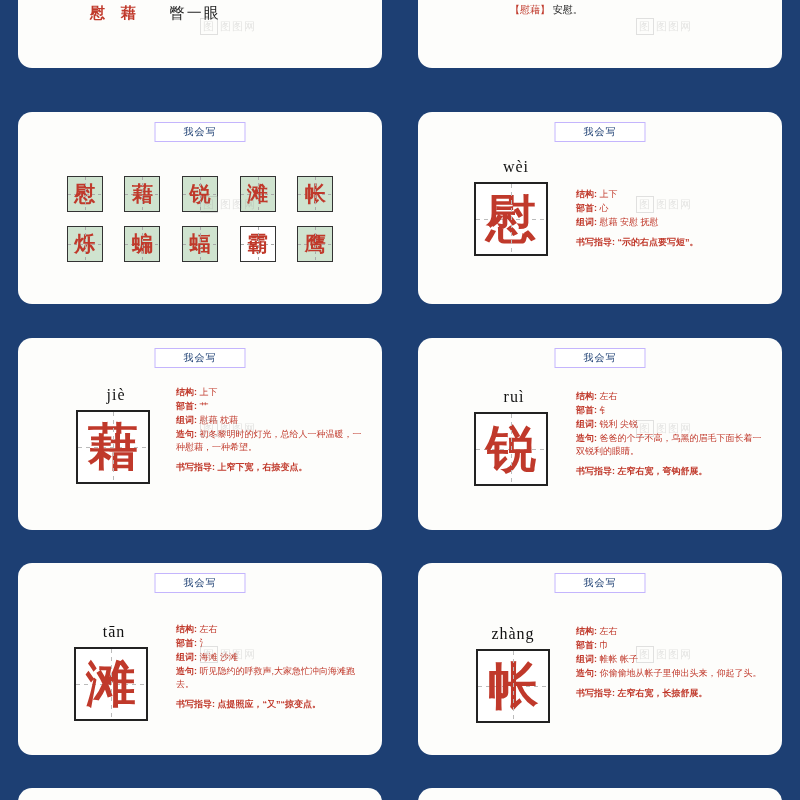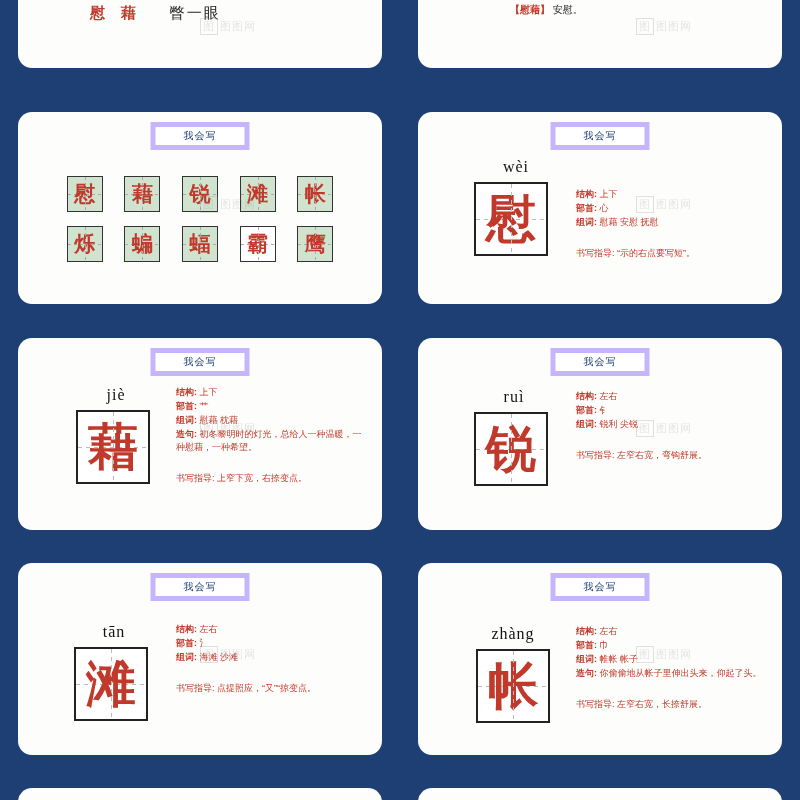--- a/index.html
+++ b/index.html
@@ -21,21 +21,21 @@
     background: #fdfdfb;
     border-radius: 14px;
     overflow: hidden;
   }
   
   .badge {
     position: absolute;
     top: 10px;
     left: 50%;
     transform: translateX(-50%);
-    border: 5px solid #c4b5fd;
+    border: 1px solid #c4b5fd;
     background: #ffffff;
     color: #1d3f73;
     font-size: 10px;
     padding: 2px 28px;
     letter-spacing: 1px;
     white-space: nowrap;
   }
   
   .pinyin {
     font-family: "Liberation Serif", serif;
@@ -76,21 +76,21 @@
   }
   
   .info {
     color: #c0392b;
     font-size: 9px;
     line-height: 1.45;
     font-family: "Liberation Sans", sans-serif;
   }
   .info .row { margin-bottom: 1px; }
   .info .lbl { font-weight: bold; }
-  .info .guide { margin-top: 18px; font-weight: normal; }
+  .info .guide { margin-top: 7px; font-weight: bold; }
   
   .chargrid {
     position: absolute;
     display: grid;
     grid-template-columns: repeat(5, 1fr);
     row-gap: 14px;
     column-gap: 12px;
   }
   .charcard {
     position: relative;
@@ -121,21 +121,21 @@
   .tl-row {
     display: flex;
     align-items: baseline;
     gap: 28px;
     font-family: "Liberation Serif", serif;
   }
   .tl-word { color:#c0392b; font-size:15px; letter-spacing:6px; font-weight:bold;}
   .tl-word2 { color:#222; font-size:15px; letter-spacing:2px;}
   
   .defs { font-size: 10px; line-height: 1.9; color:#222; font-family:"Liberation Sans", sans-serif; }
-  .defs .k { color:#c0392b; font-weight: bold; text-align: center; }
+  .defs .k { color:#c0392b; font-weight: normal; text-align: center; }
   
   .wm {
     position: absolute;
     color: rgba(140,140,140,0.22);
     font-size: 11px;
     letter-spacing: 1px;
     pointer-events: none;
     transform: rotate(0deg);
     white-space: nowrap;
     text-align: center;
@@ -248,38 +248,42 @@
     <div class="tzg" style="position:absolute; left:56px; top:74px; width:74px; height:74px;">
       <span class="ch" style="font-size:50px;">锐</span>
     </div>
     <div class="info" style="position:absolute; left:158px; top:52px; width:190px;">
       <div class="row"><span class="lbl">结构:</span>
         <span>左右</span></div>
       <div class="row"><span class="lbl">部首:</span>
         <span>钅</span></div>
       <div class="row"><span class="lbl">组词:</span>
         <span>锐利  尖锐</span></div>
+      <div class="row"><span class="lbl">造句:</span>
+        <span>爸爸的个子不高，乌黑的眉毛下面长着一双锐利的眼睛。</span></div>
       <div class="guide"><span>书写指导:</span>
         <span>左窄右宽，弯钩舒展。</span></div>
     </div>
   </div>
 
   <div class="slide" style="left:18px; top:563px; width:364px; height:192px;">
     <div class="badge">我会写</div>
     <div class="pinyin" style="position:absolute; left:48px; top:60px; width:96px;">tān</div>
     <div class="tzg" style="position:absolute; left:56px; top:84px; width:74px; height:74px;">
       <span class="ch" style="font-size:50px;">滩</span>
     </div>
     <div class="info" style="position:absolute; left:158px; top:60px; width:192px;">
       <div class="row"><span class="lbl">结构:</span>
         <span>左右</span></div>
       <div class="row"><span class="lbl">部首:</span>
         <span>氵</span></div>
       <div class="row"><span class="lbl">组词:</span>
         <span>海滩  沙滩</span></div>
+      <div class="row"><span class="lbl">造句:</span>
+        <span>听见隐约的呼救声,大家急忙冲向海滩跑去。</span></div>
       <div class="guide"><span>书写指导:</span>
         <span>点提照应，“又”“掠变点。</span></div>
     </div>
   </div>
 
   <div class="slide" style="left:418px; top:563px; width:364px; height:192px;">
     <div class="badge">我会写</div>
     <div class="pinyin" style="position:absolute; left:40px; top:62px; width:110px;">zhàng</div>
     <div class="tzg" style="position:absolute; left:58px; top:86px; width:74px; height:74px;">
       <span class="ch" style="font-size:50px;">帐</span>

